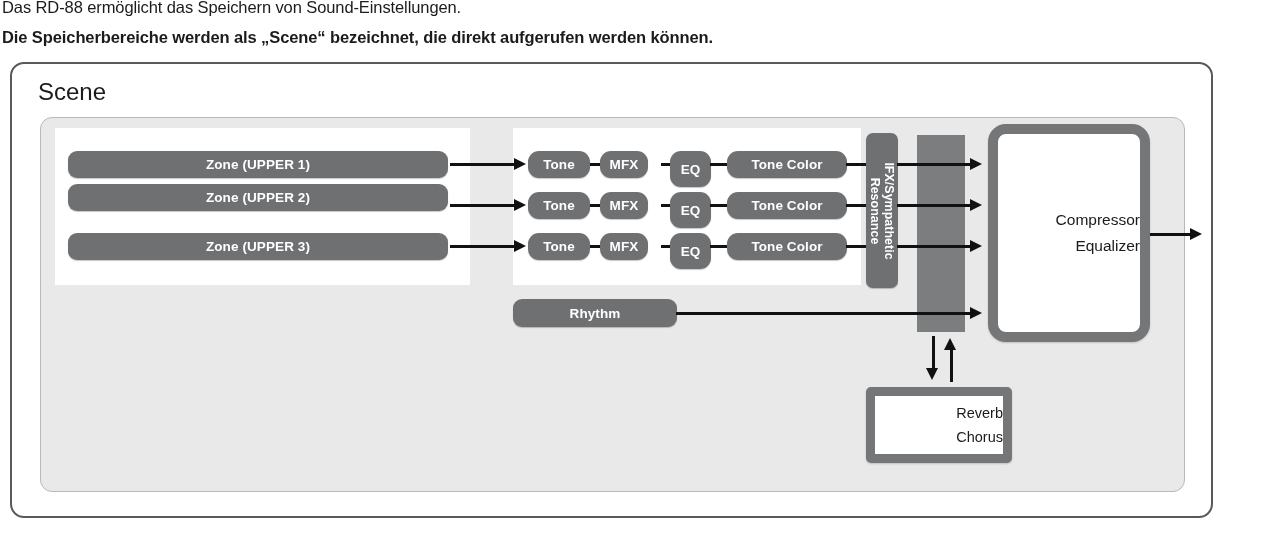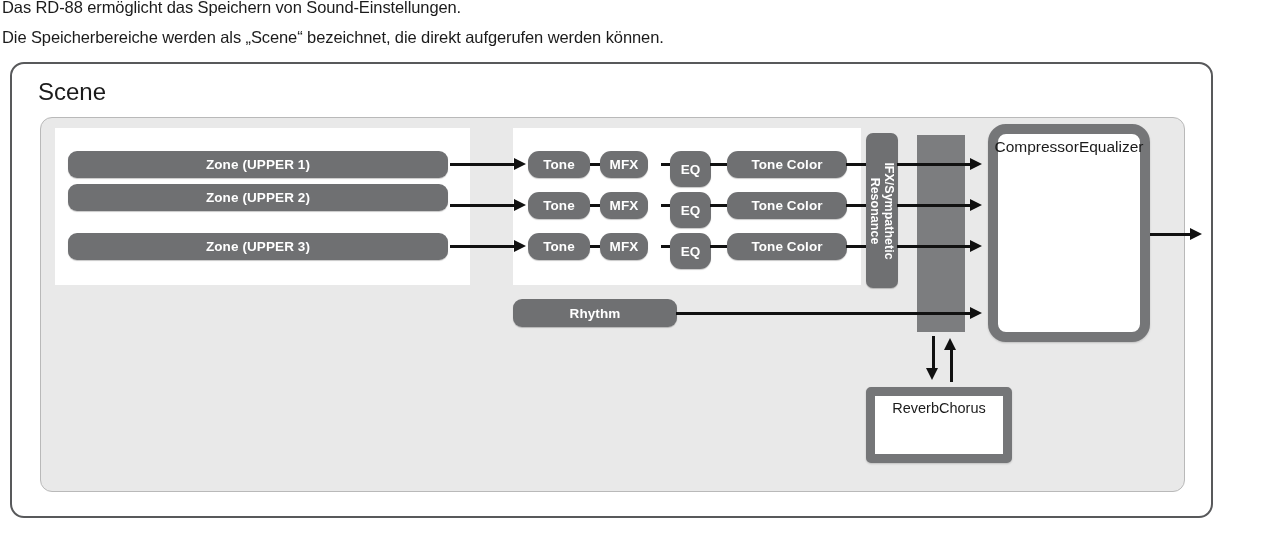--- a/index.html
+++ b/index.html
@@ -12,21 +12,21 @@
     overflow:hidden;
   }
   .intro{position:absolute;left:0;top:0;width:1280px;}
   .intro-line{
     font-size:16.5px;
     color:#1b1b1b;
     letter-spacing:-0.1px;
     white-space:nowrap;
   }
   #intro-line-0{position:absolute;left:2px;top:-2px;}
-  #intro-line-1{position:absolute;left:2px;top:28px;}
+  #intro-line-1{position:absolute;left:2px;top:28px;font-weight:bold;}
 
   
   .scene-frame{
     position:absolute;left:10px;top:62px;
     width:1203px;height:456px;
     border:2.5px solid #58595b;
     border-radius:14px;
     background:#ffffff;
     box-sizing:border-box;
   }
@@ -120,21 +120,22 @@
   }
 
   
   .framed-box{
     position:absolute;
     background:#ffffff;
     border:10px solid #757678;
     border-radius:18px;
     box-sizing:border-box;
     display:flex;
-    align-items:flex-start;
+    flex-direction:column;
+    align-items:flex-end;
     justify-content:center;
     color:#1b1b1b;
     box-shadow:0 1px 2px rgba(0,0,0,0.18);
   }
   .compressor-box{
     left:988px;top:124px;width:162px;height:218px;
     font-size:15.5px;
     line-height:26px;
   }
   .reverb-box{

